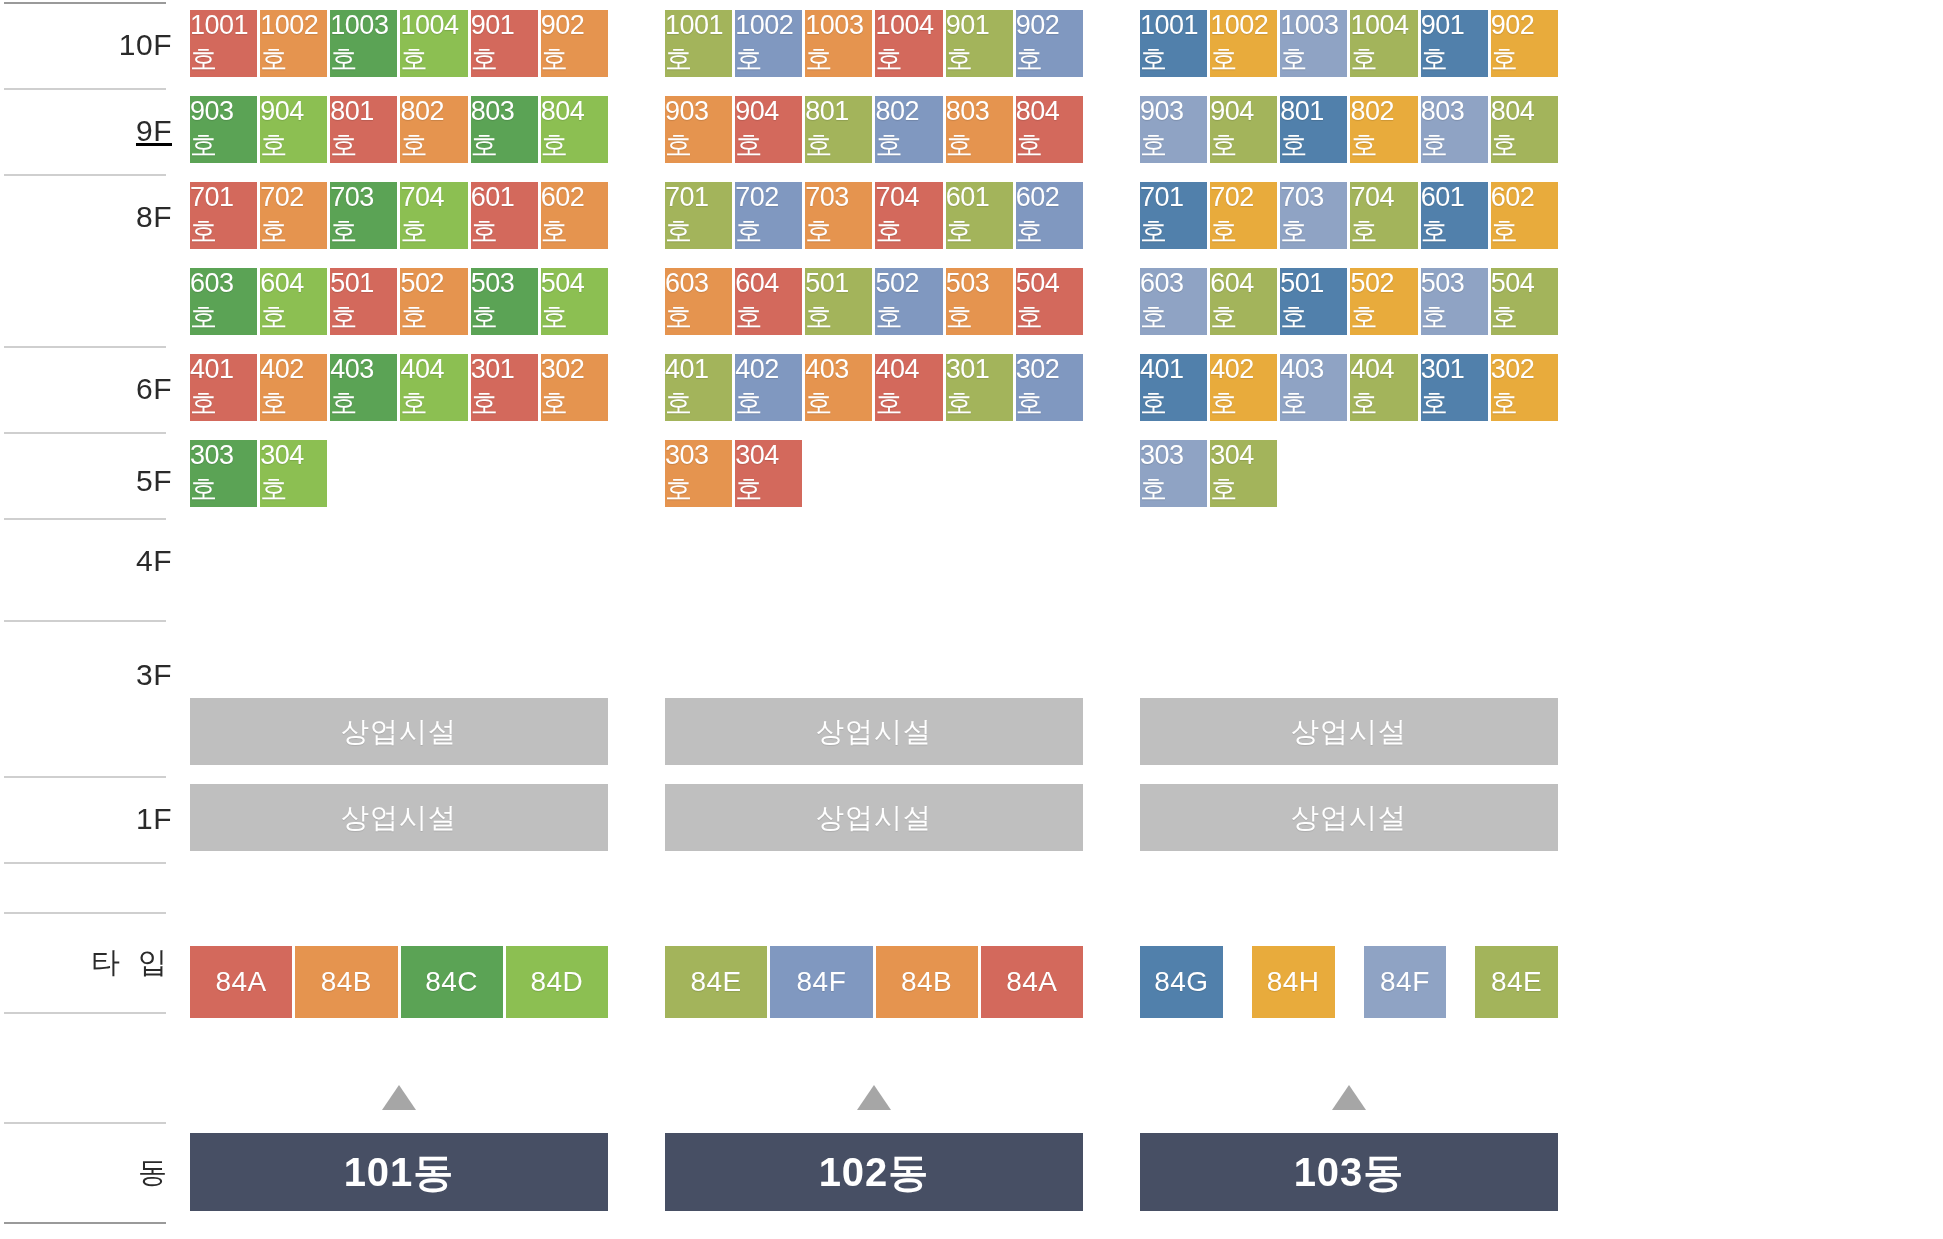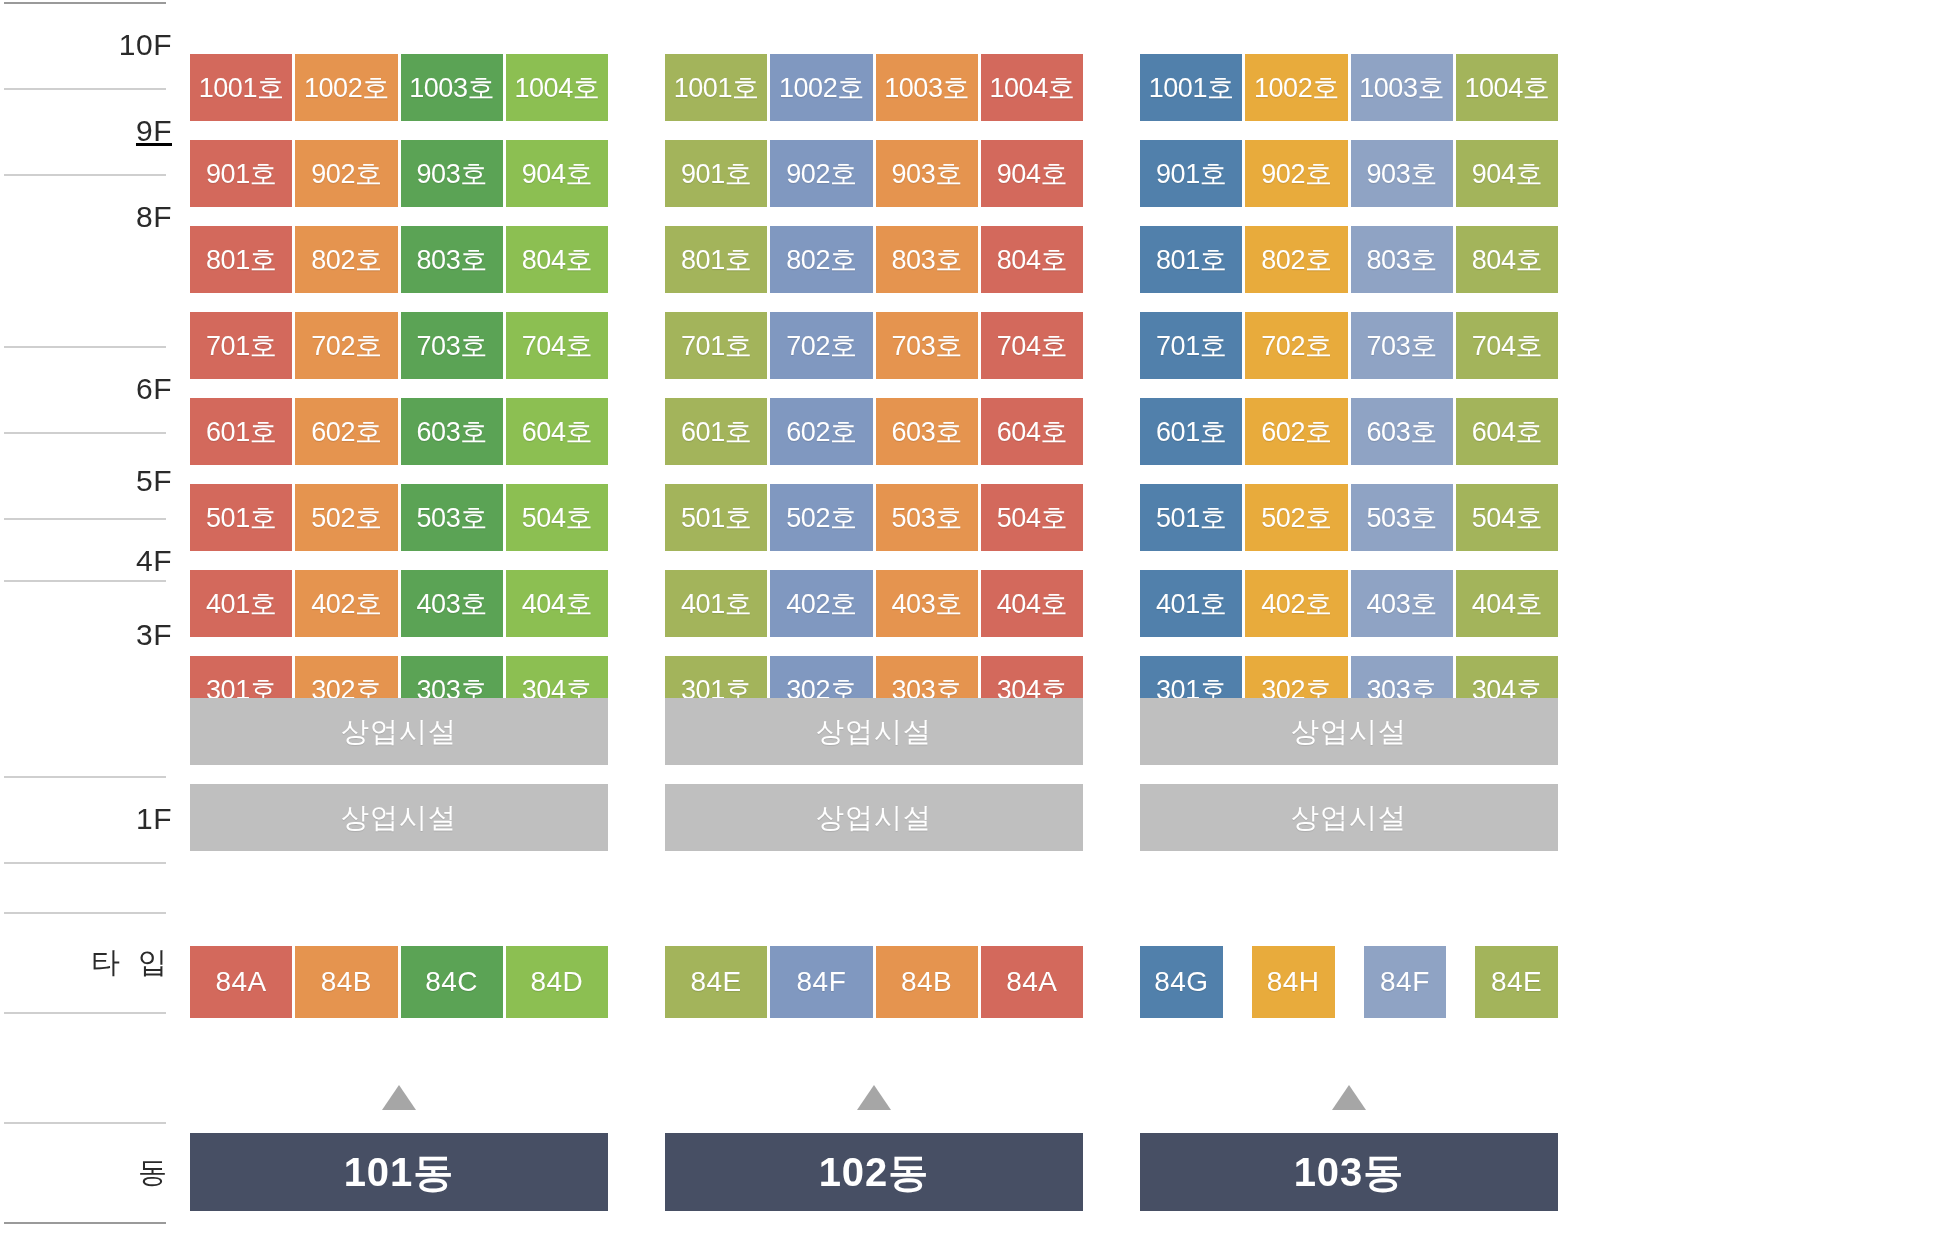--- a/index.html
+++ b/index.html
@@ -58,23 +58,22 @@
   
   .building {
     position: absolute;
     top: 0;
   }
 
   .unit-grid {
     position: absolute;
     top: 0;
     display: grid;
-    grid-template-columns: repeat(4, 1fr);
+    grid-template-columns: repeat(6, 1fr);
     gap: 3px;
-    margin-top: 44px;
   }
 
   .unit {
     display: flex;
     align-items: center;
     justify-content: center;
     color: #ffffff;
     font-size: 27px;
     letter-spacing: -0.5px;
     text-shadow: 0 1px 1px rgba(0,0,0,0.12);
@@ -153,21 +152,21 @@
         <span class="txt">6F</span>
       </div>
       <div class="label-row" style="top: 432px; height: 98px;">
         <div class="rule"></div>
         <span class="txt">5F</span>
       </div>
       <div class="label-row" style="top: 518px; height: 86px;">
         <div class="rule"></div>
         <span class="txt">4F</span>
       </div>
-      <div class="label-row" style="top: 580px; height: 110px;">
+      <div class="label-row" style="top: 620px; height: 110px;">
         <div class="rule"></div>
         <span class="txt">3F</span>
       </div>
       <div class="label-row" style="top: 776px; height: 86px;">
         <div class="rule"></div>
         <span class="txt">1F</span>
       </div>
       <div class="label-row" style="top: 862px; height: 2px;">
         <div class="rule"></div>
       </div>

